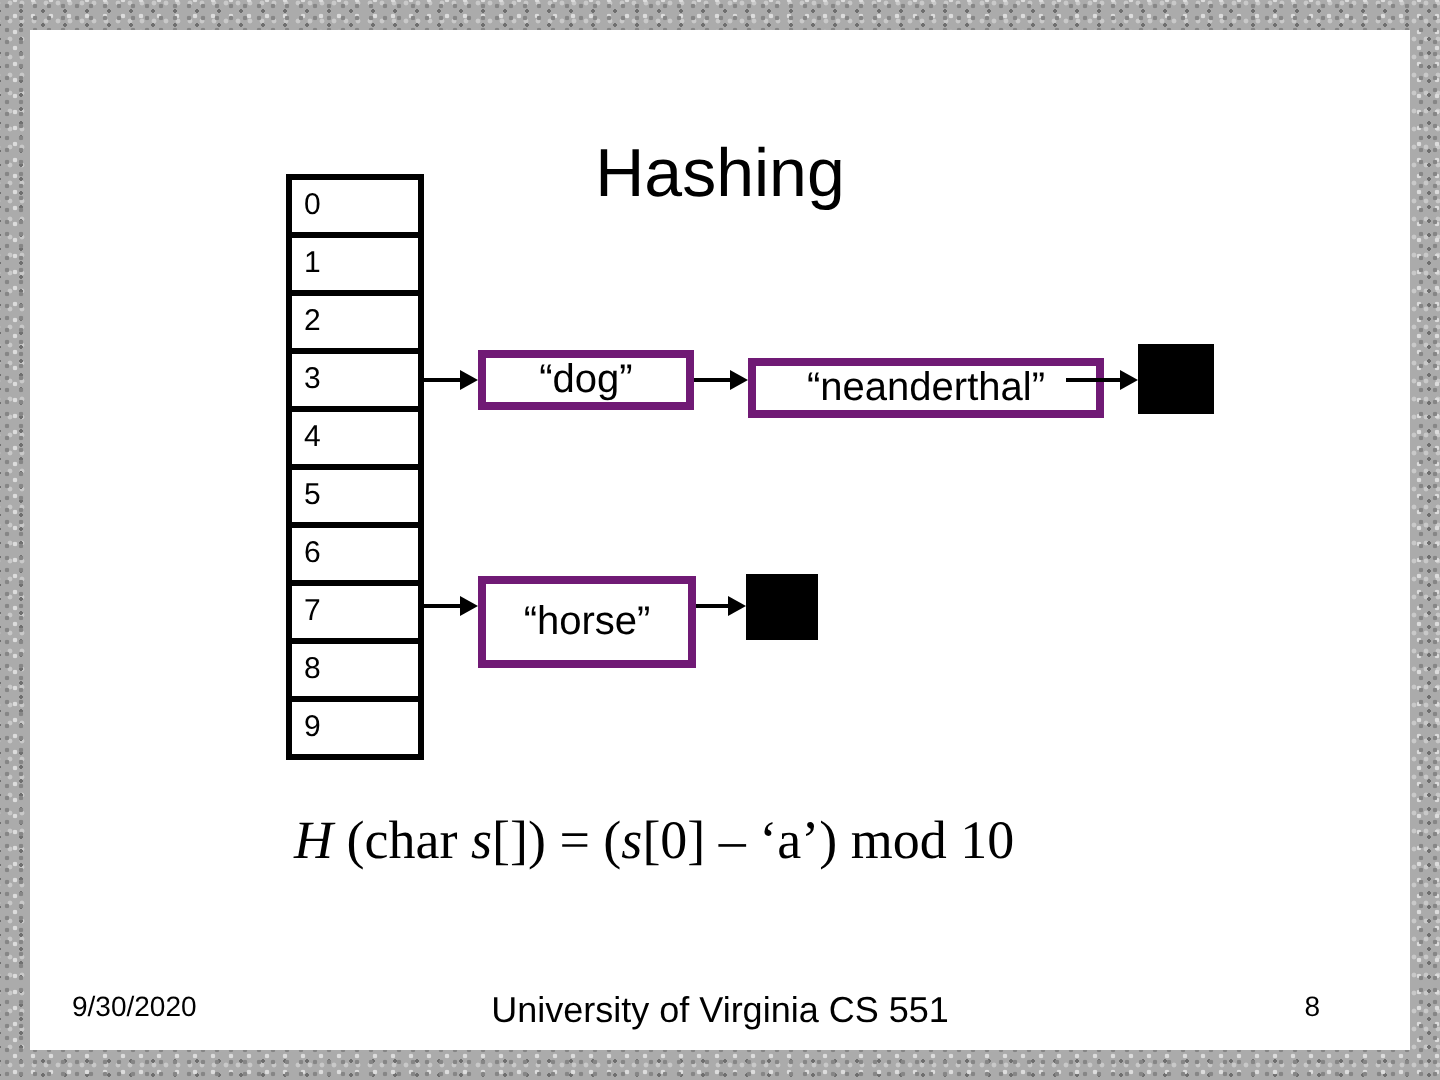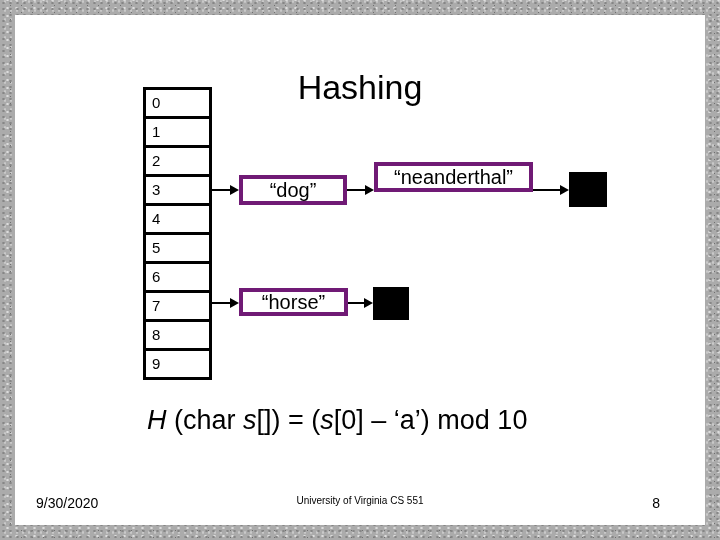--- a/index.html
+++ b/index.html
@@ -27,26 +27,26 @@
   .node{border:4px solid #701a75;background:#fff;display:flex;align-items:center;
         justify-content:center;font-size:20px;color:#000;box-sizing:border-box;}
   .nullbox{background:#000;box-sizing:border-box;}
   
   .arrow{height:10px;}
   .arrow .shaft{position:absolute;left:0;top:4px;height:2px;background:#000;right:8px;}
   .arrow .head{position:absolute;right:0;top:0;width:0;height:0;
        border-top:5px solid transparent;border-bottom:5px solid transparent;
        border-left:9px solid #000;}
   
-  .formula{left:147px;top:405px;font-family:Liberation Sans, sans-serif;
+  .formula{left:147px;top:405px;font-family:Liberation Serif, serif;
            font-size:27px;color:#000;white-space:nowrap;}
   .formula .it{font-style:italic;}
   
   .footer-date{left:36px;top:495px;font-size:14px;color:#000;}
-  .footer-center{left:0;right:0;top:495px;text-align:center;font-size:10px;color:#000;}
+  .footer-center{left:0;right:0;top:495px;text-align:center;font-size:18px;color:#000;}
   .footer-page{top:495px;right:60px;font-size:14px;color:#000;}
 </style>
 </head>
 <body>
 
 <div class="frame"></div>
 <div class="canvas"></div>
 
 <div class="abs title">Hashing</div>
 
@@ -58,35 +58,35 @@
     <div class="hcell">4</div>
     <div class="hcell">5</div>
     <div class="hcell">6</div>
     <div class="hcell">7</div>
     <div class="hcell">8</div>
     <div class="hcell">9</div>
   </div>
 
 <div id="diagram">
     <div class="abs node" style="left: 239px; top: 175px; width: 108px; height: 30px;">“dog”</div>
-    <div class="abs node" style="left: 374px; top: 162px; width: 159px; height: 30px;">“neanderthal”</div>
+    <div class="abs node" style="left: 374px; top: 179px; width: 178px; height: 30px;">“neanderthal”</div>
     <div class="abs nullbox" style="left: 569px; top: 172px; width: 38px; height: 35px;"></div>
     <div class="abs arrow" style="left: 211px; top: 185px; width: 28px;">
       <div class="shaft"></div>
       <div class="head"></div>
     </div>
     <div class="abs arrow" style="left: 347px; top: 185px; width: 27px;">
       <div class="shaft"></div>
       <div class="head"></div>
     </div>
     <div class="abs arrow" style="left: 533px; top: 185px; width: 36px;">
       <div class="shaft"></div>
       <div class="head"></div>
     </div>
-    <div class="abs node" style="left: 239px; top: 288px; width: 109px; height: 28px;">“horse”</div>
+    <div class="abs node" style="left: 239px; top: 288px; width: 109px; height: 46px;">“horse”</div>
     <div class="abs nullbox" style="left: 373px; top: 287px; width: 36px; height: 33px;"></div>
     <div class="abs arrow" style="left: 211px; top: 298px; width: 28px;">
       <div class="shaft"></div>
       <div class="head"></div>
     </div>
     <div class="abs arrow" style="left: 348px; top: 298px; width: 25px;">
       <div class="shaft"></div>
       <div class="head"></div>
     </div>
   </div>

